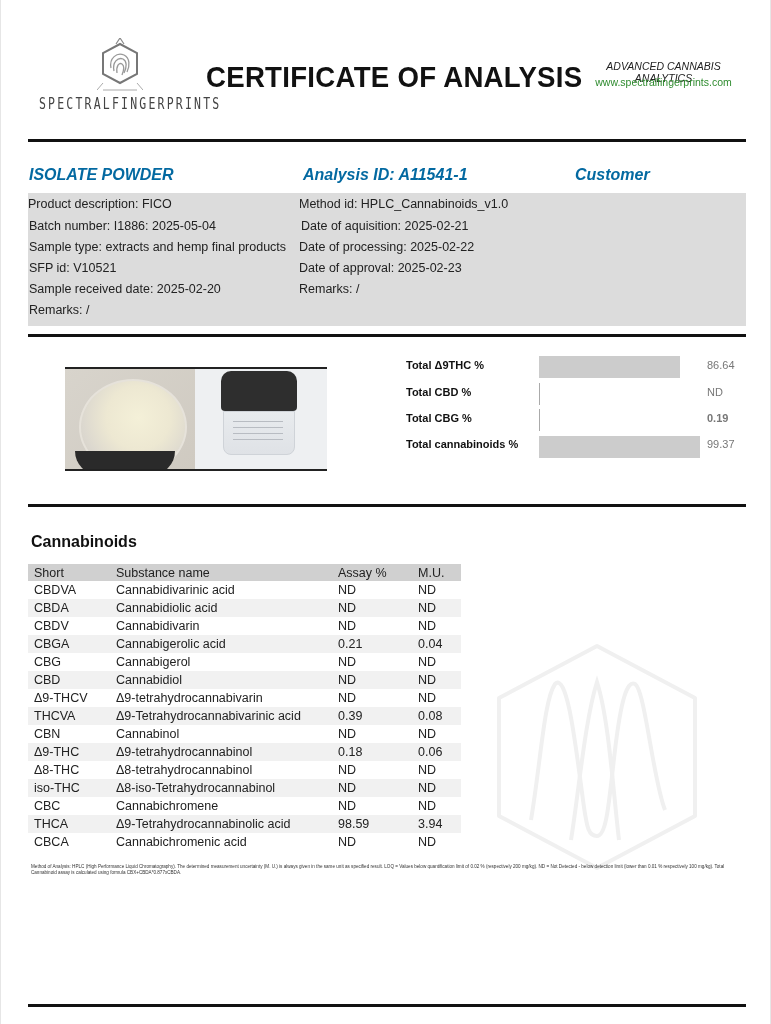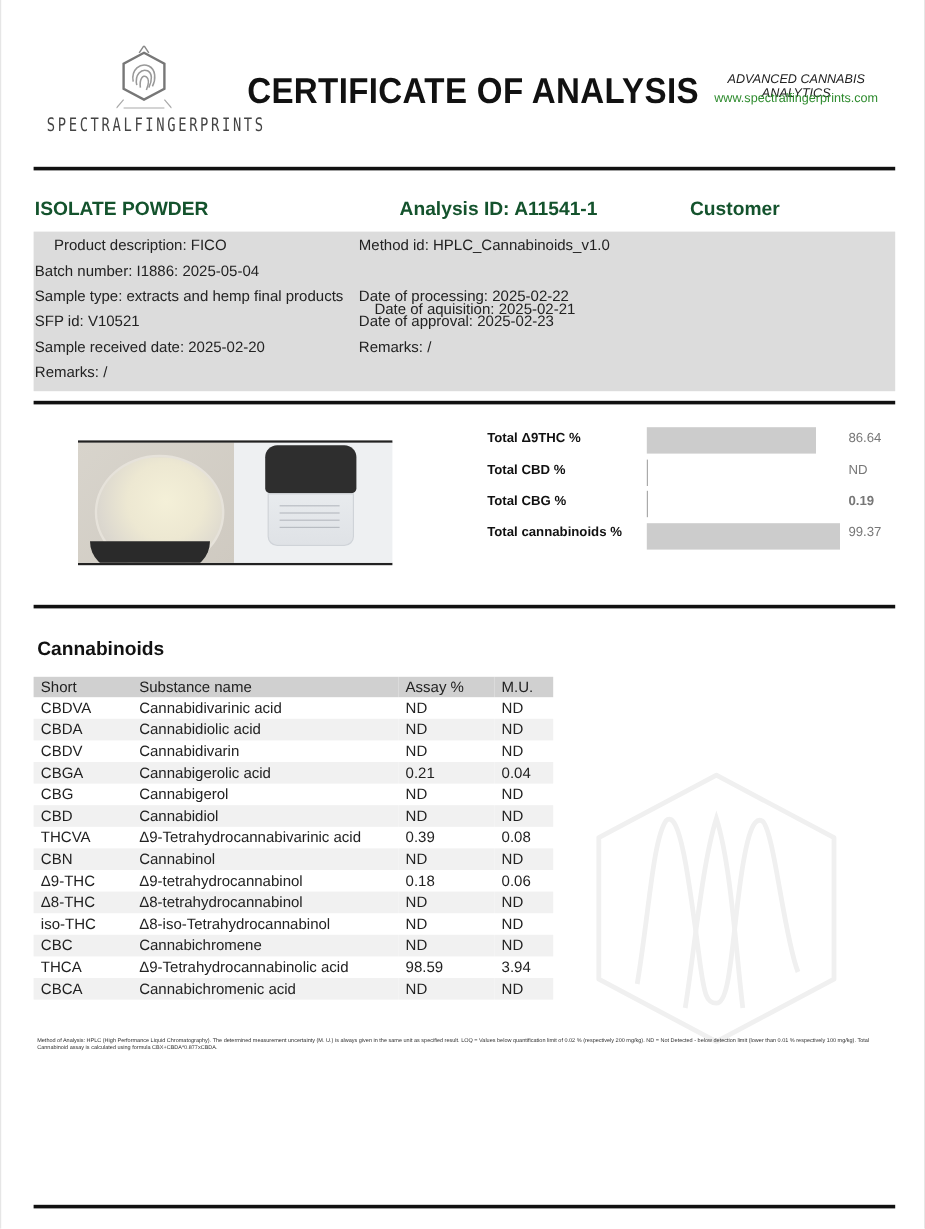--- a/index.html
+++ b/index.html
@@ -11,21 +11,21 @@
   .logo { position: absolute; left: 38px; top: 38px; width: 160px; height: 75px; }
   .logo svg { position: absolute; left: 58px; top: 0; }
   .logo-text { position: absolute; left: 0; top: 56px; width: 160px; text-align: center; font-family: "DejaVu Sans Mono", monospace; font-size: 11.5px; letter-spacing: 2.2px; color: #444; transform: scaleY(1.35); transform-origin: top left; }
   .doc-title { position: absolute; left: 205px; top: 60px; font-size: 30px; font-weight: bold; letter-spacing: 0.3px; color: #111; transform: scaleX(0.92); transform-origin: left; }
   .company { position: absolute; left: 580px; top: 60px; width: 165px; text-align: center; font-size: 10.5px; font-style: italic; color: #222; }
   .website { position: absolute; left: 580px; top: 76px; width: 165px; text-align: center; font-size: 10.5px; color: #2e8b2e; }
 
   .rule { position: absolute; left: 27px; width: 718px; height: 3px; background: #111; }
 
   
-  .section-title { position: absolute; font-size: 16px; font-weight: bold; color: #14532d; }
+  .section-title { position: absolute; font-size: 16px; font-weight: bold; color: #0369a1; font-style: italic; }
   .info-panel { position: absolute; left: 27px; top: 193px; width: 718px; height: 133px; background: #dcdcdc; }
   .info-line { position: absolute; font-size: 12.5px; color: #222; }
 
   
   .sample-photo { position: absolute; left: 64px; top: 367px; width: 262px; height: 104px; border-top: 2px solid #222; border-bottom: 2px solid #222; display: flex; }
   .photo-left { width: 130px; height: 100%; background: linear-gradient(135deg, #d8d4cc 0%, #cfcac1 100%); position: relative; overflow: hidden; }
   .photo-right { flex: 1; height: 100%; background: #eef0f2; position: relative; }
   .sum-label { position: absolute; left: 405px; font-size: 11px; font-weight: bold; color: #111; }
   .sum-bar { position: absolute; left: 538px; height: 22px; background: #cccccc; }
   .sum-tick { position: absolute; left: 538px; width: 1px; height: 22px; background: #aaa; }
@@ -61,33 +61,33 @@
     </svg>
     <div class="logo-text">SPECTRALFINGERPRINTS</div>
   </div>
   <div class="doc-title">CERTIFICATE OF ANALYSIS</div>
   <div class="company">ADVANCED CANNABIS ANALYTICS</div>
   <div class="website">www.spectralfingerprints.com</div>
 
   <div class="rule" style="top:139px"></div>
 
   <div class="section-title" style="left:28px; top:166px;">ISOLATE POWDER</div>
-  <div class="section-title" style="left:302px; top:166px;margin-left:30px;">Analysis ID: A11541-1</div>
+  <div class="section-title" style="left:302px; top:166px;">Analysis ID: A11541-1</div>
   <div class="section-title" style="left:574px; top:166px;">Customer</div>
 
   <div class="info-panel"></div>
-  <div class="info-line" style="left:44px; top:197px;text-align:right;">Product description: FICO</div>
+  <div class="info-line" style="left:27px; top:197px;text-align:right;">Product description: FICO</div>
   <div class="info-line" style="left:28px; top:219px;">Batch number: I1886: 2025-05-04</div>
   <div class="info-line" style="left:28px; top:240px;">Sample type: extracts and hemp final products</div>
   <div class="info-line" style="left:28px; top:261px;">SFP id: V10521</div>
   <div class="info-line" style="left:28px; top:282px;">Sample received date: 2025-02-20</div>
   <div class="info-line" style="left:28px; top:303px;">Remarks: /</div>
 
   <div class="info-line" style="left:298px; top:197px;">Method id: HPLC_Cannabinoids_v1.0</div>
-  <div class="info-line" style="left:311px; top:219px;margin-top:32px;">Date of aquisition: 2025-02-21</div>
+  <div class="info-line" style="left:300px; top:219px;">Date of aquisition: 2025-02-21</div>
   <div class="info-line" style="left:298px; top:240px;">Date of processing: 2025-02-22</div>
   <div class="info-line" style="left:298px; top:261px;">Date of approval: 2025-02-23</div>
   <div class="info-line" style="left:298px; top:282px;">Remarks: /</div>
 
   <div class="rule" style="top:334px"></div>
 
   <div class="sample-photo">
     <div class="photo-left">
       <div style="position:absolute; left:14px; top:10px; width:108px; height:96px; border-radius:50%; background:radial-gradient(circle at 55% 40%, #f4f0d8 0%, #ede8d2 40%, #dcd8cf 70%, #cfcac2 100%); border:2px solid #e6e2da;"></div>
       <div style="position:absolute; left:10px; top:82px; width:100px; height:24px; background:#2a2a2a; border-radius:0 0 40px 40px;"></div>
@@ -158,20 +158,26 @@
           <td>ND</td>
           <td>ND</td>
         </tr>
       <tr>
           <td>CBD</td>
           <td>Cannabidiol</td>
           <td>ND</td>
           <td>ND</td>
         </tr>
       <tr>
+          <td>Δ9-THCV</td>
+          <td>Δ9-tetrahydrocannabivarin</td>
+          <td>ND</td>
+          <td>ND</td>
+        </tr>
+      <tr>
           <td>THCVA</td>
           <td>Δ9-Tetrahydrocannabivarinic acid</td>
           <td>0.39</td>
           <td>0.08</td>
         </tr>
       <tr>
           <td>CBN</td>
           <td>Cannabinol</td>
           <td>ND</td>
           <td>ND</td>

